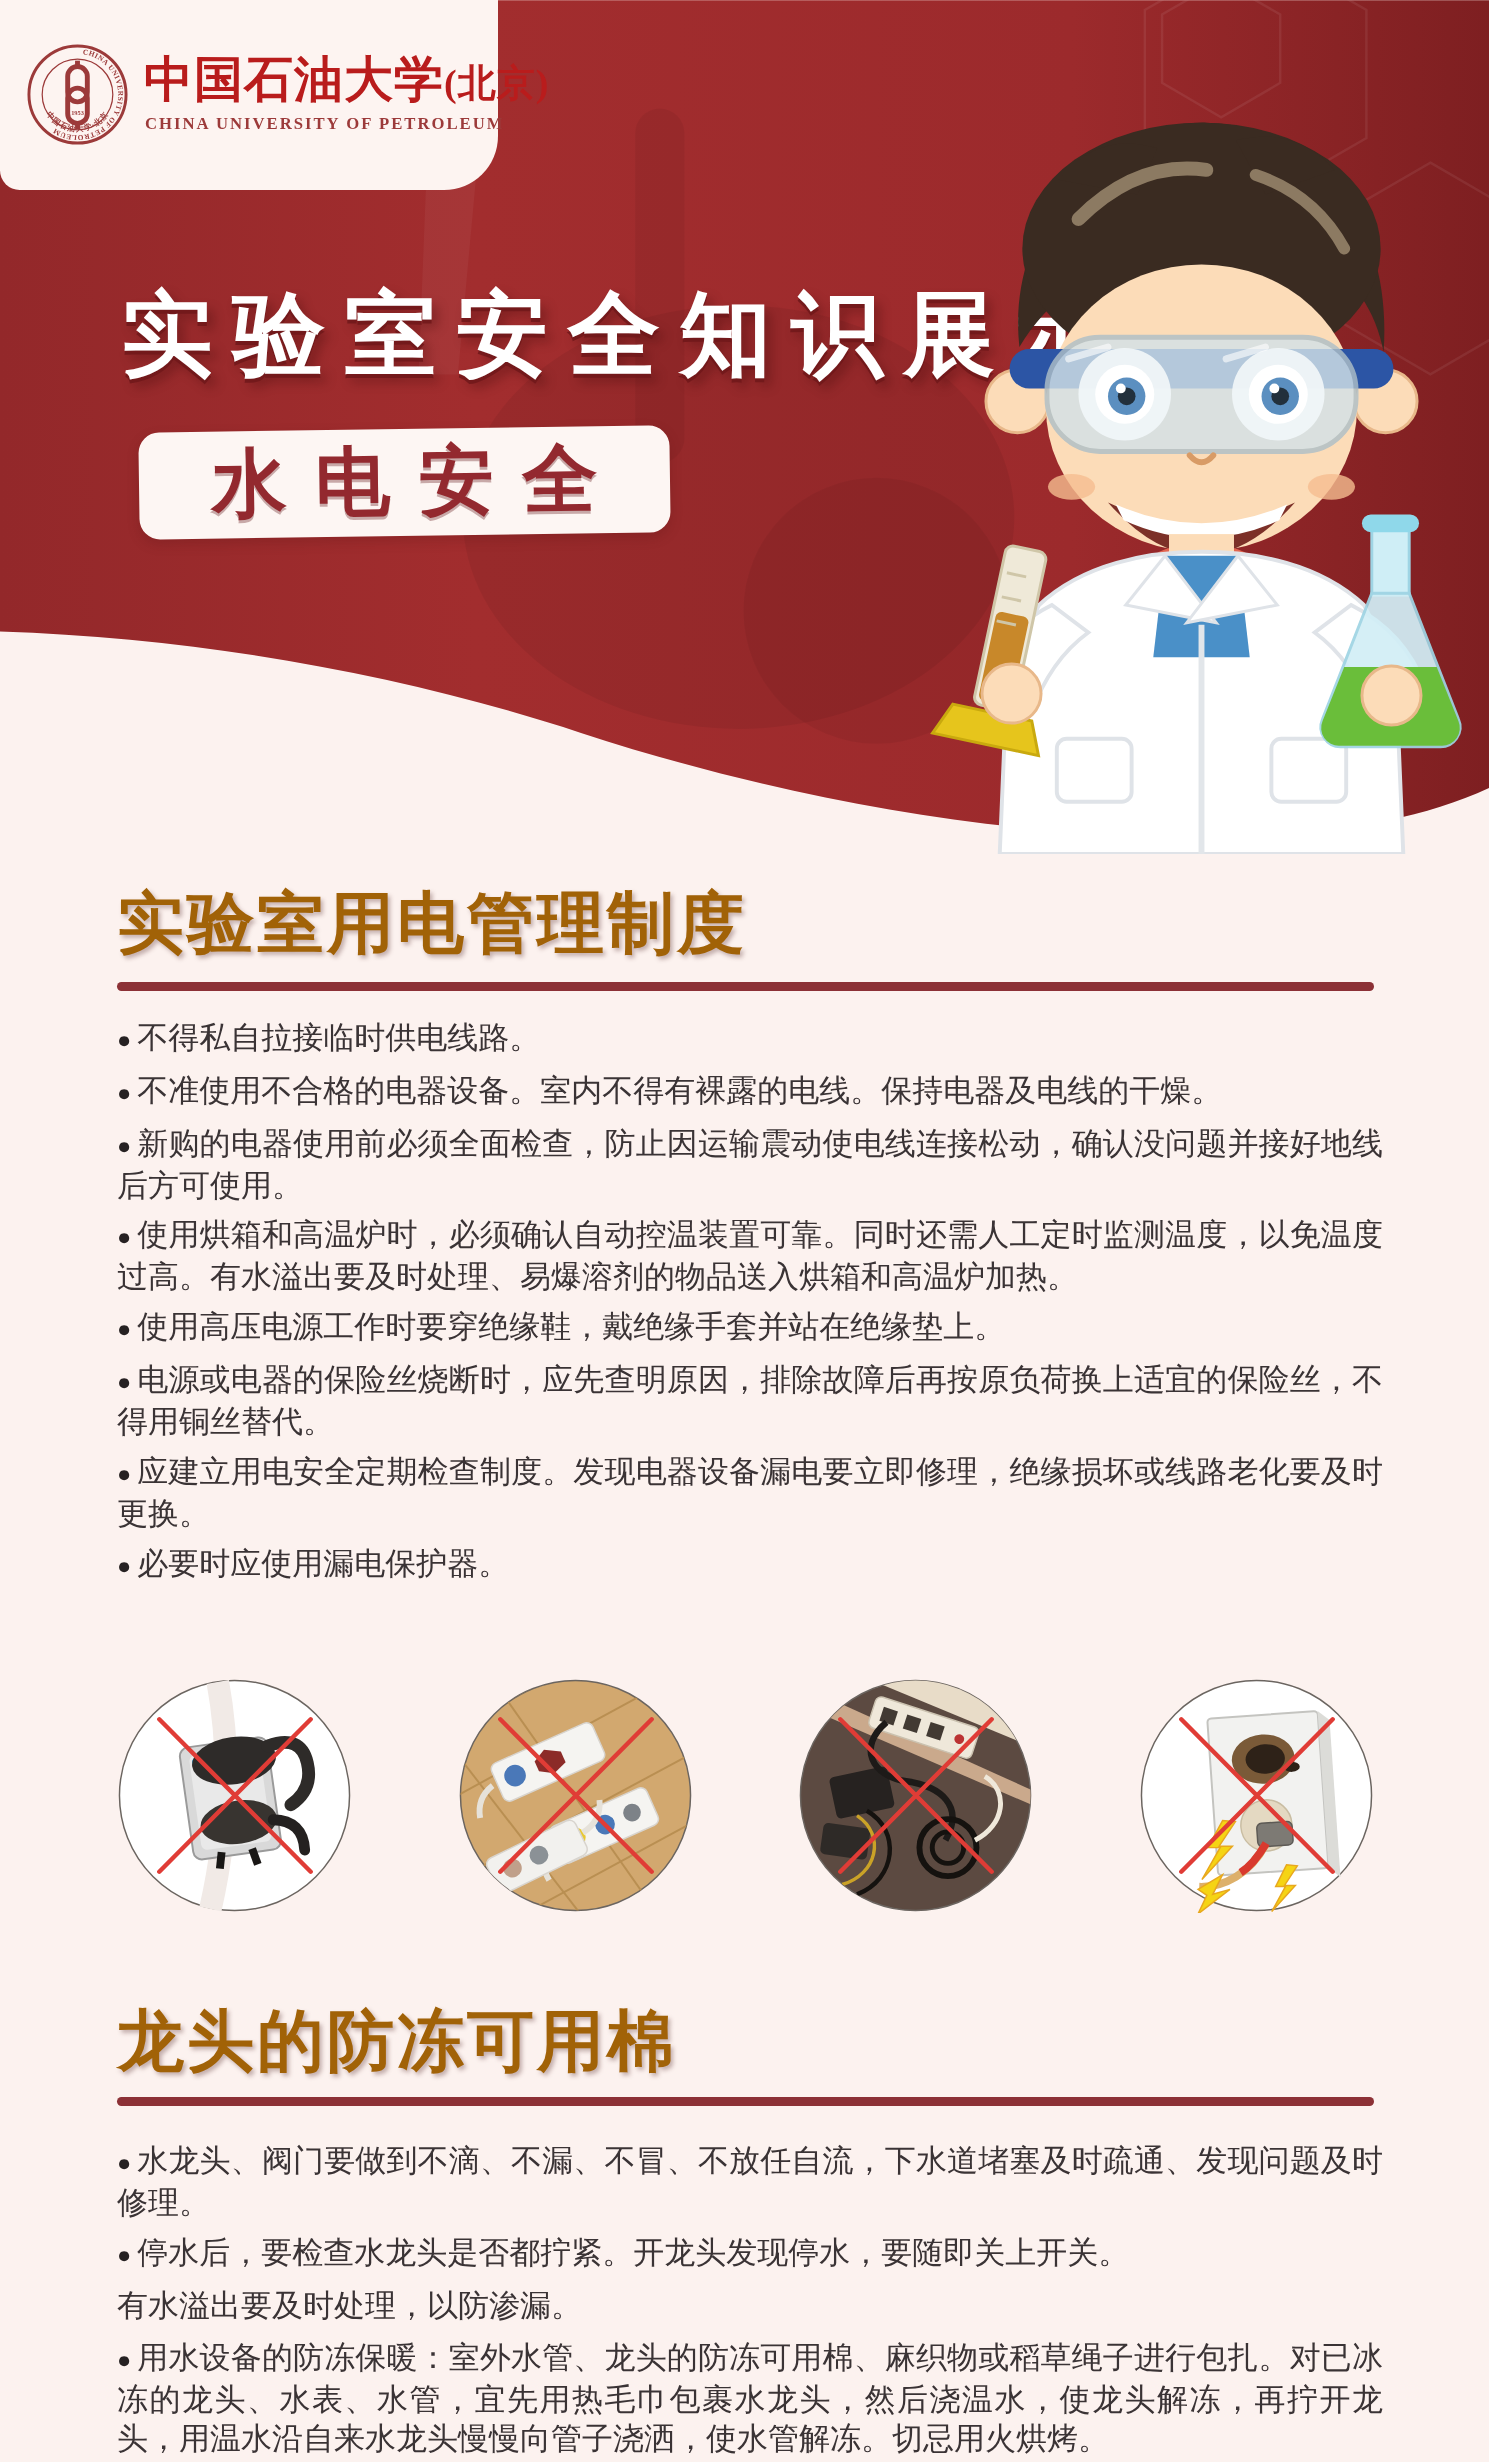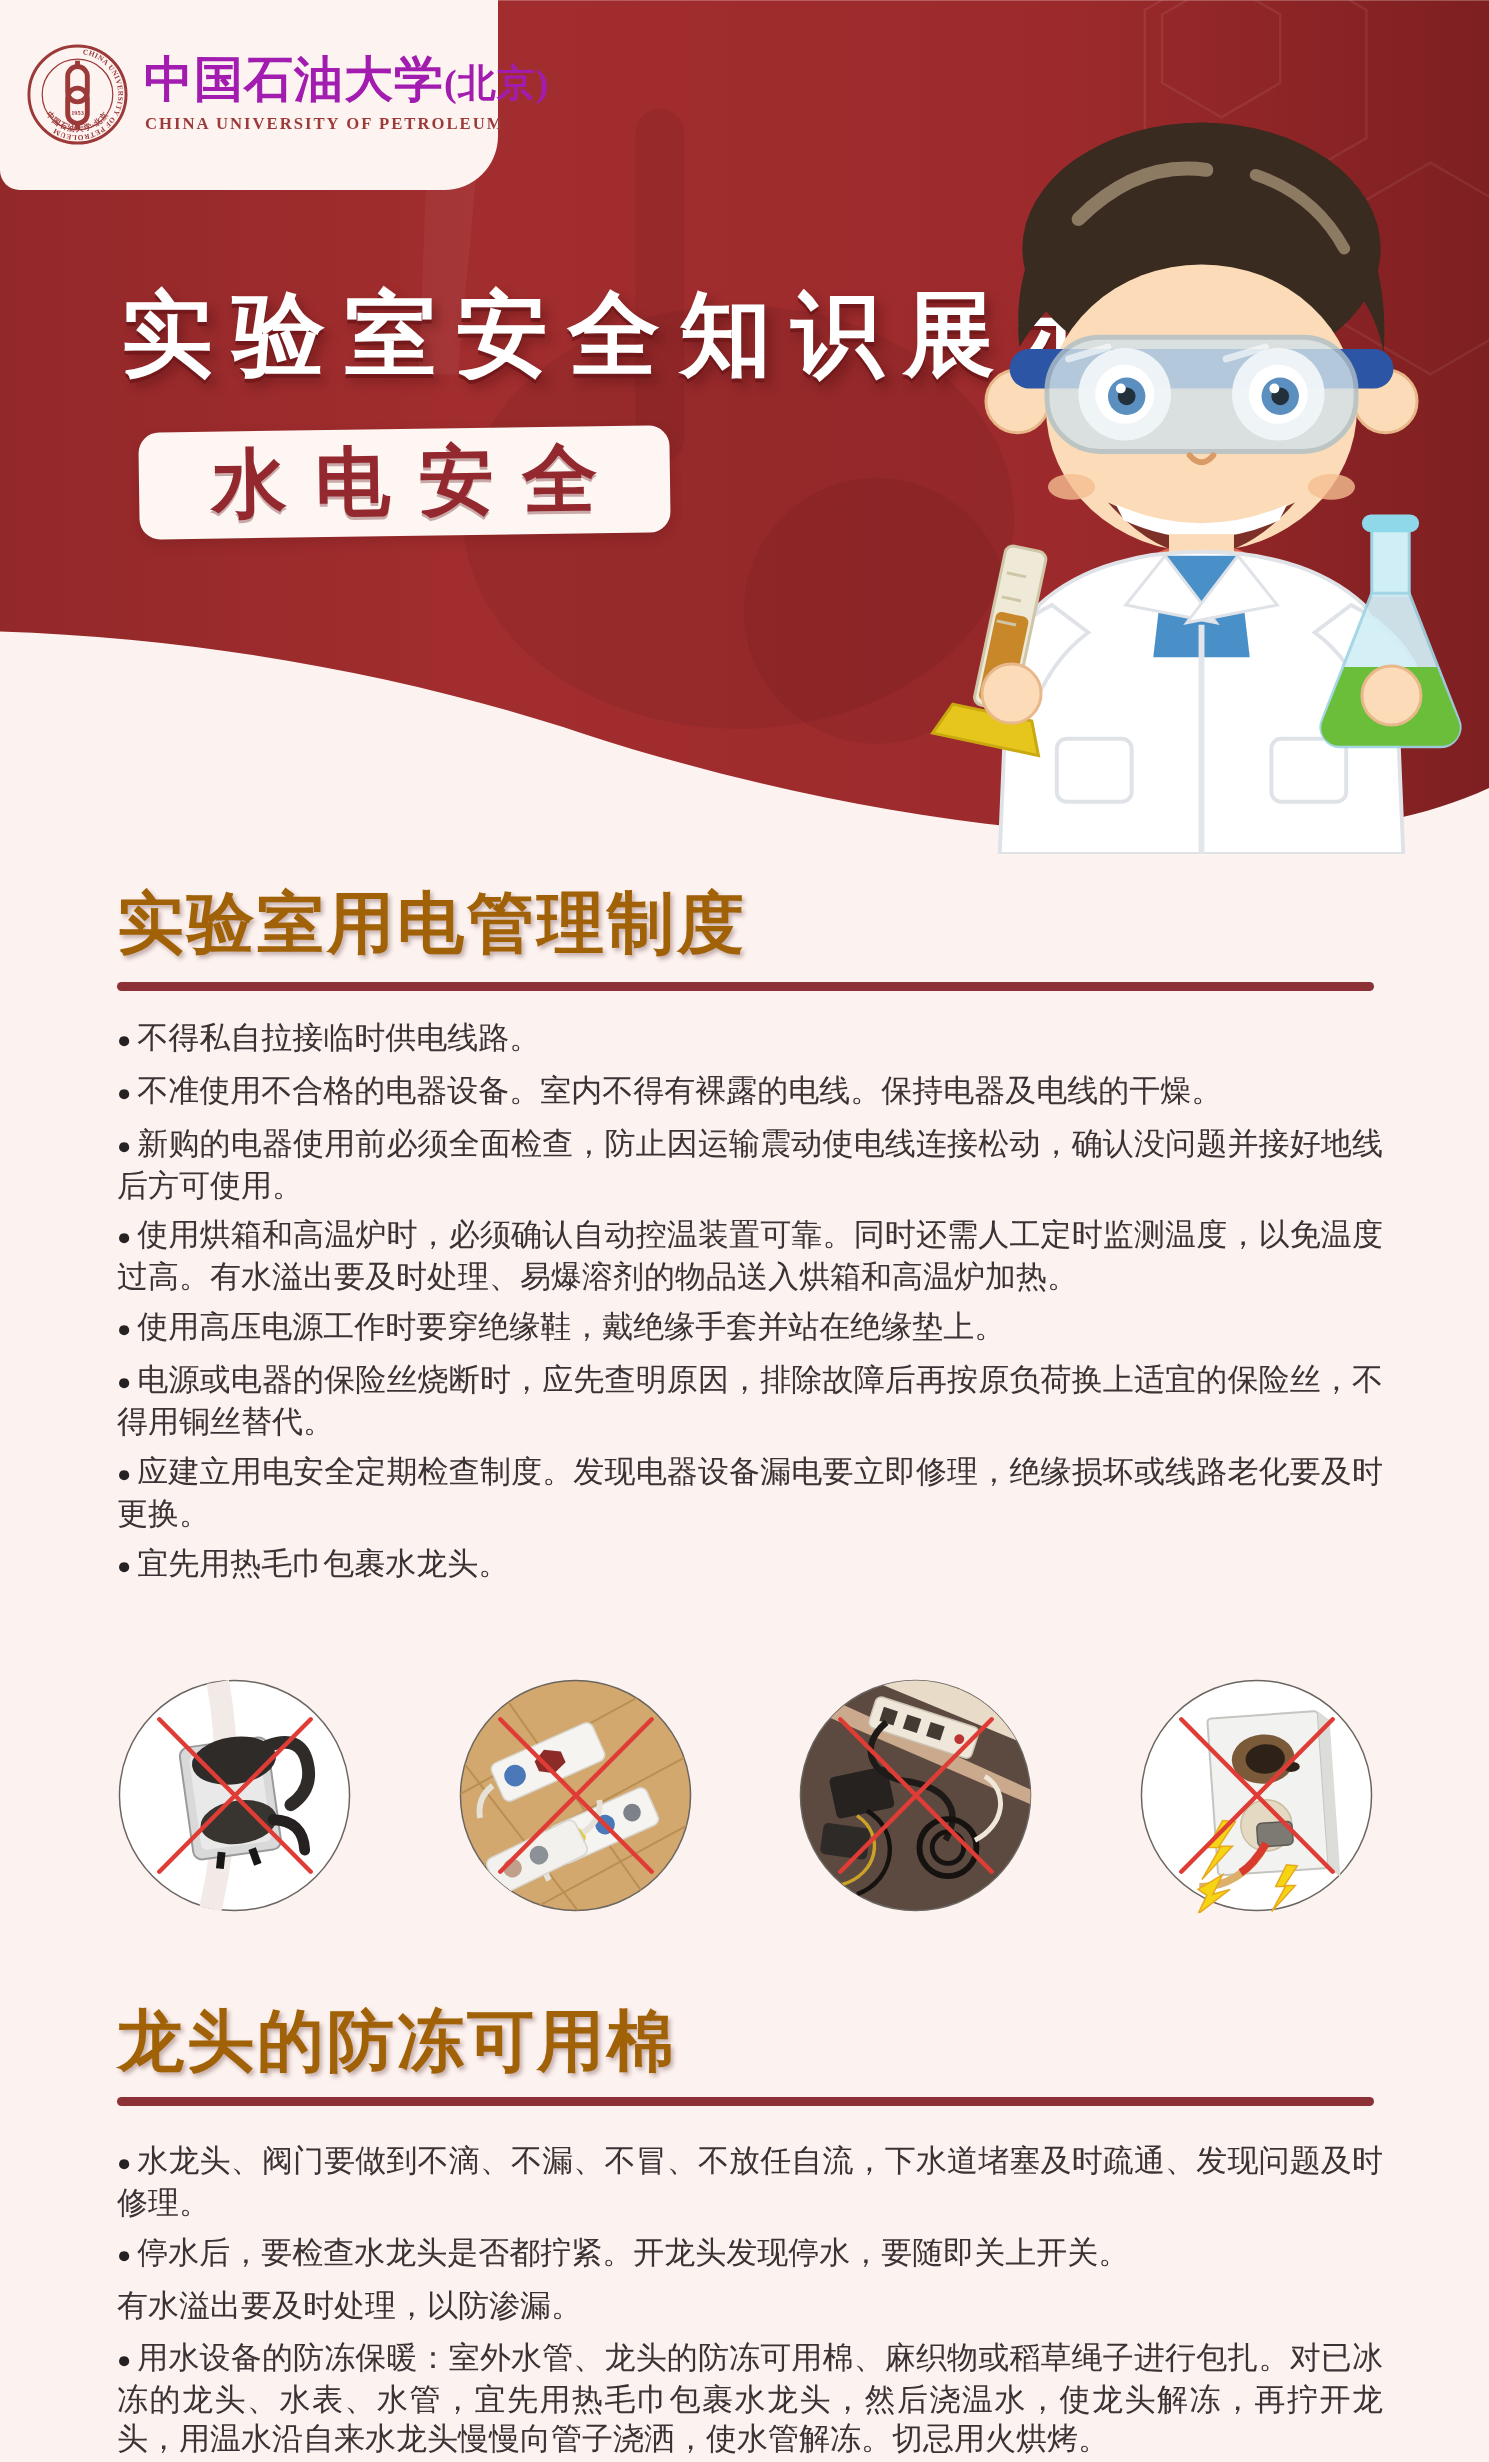--- a/index.html
+++ b/index.html
@@ -5,21 +5,21 @@
   html,body{margin:0;padding:0;}
   body{font-family:"Liberation Sans","DejaVu Sans",sans-serif;background:#e8e0dd;}
   .page{position:relative;width:1489px;height:3350px;background:#fcf2ef;overflow:hidden;}
 
   
   .hdr-svg{position:absolute;left:0;top:0;}
   .logo-card{position:absolute;left:0;top:0;width:498px;height:190px;
     background:#fdf4f1;border-radius:0 0 54px 19.7px;}
   .seal{position:absolute;left:25.6px;top:43px;}
   .logo-cn{position:absolute;left:144px;top:47px;font-family:"Liberation Serif","DejaVu Serif",serif;
-    font-weight:bold;color:#a21caf;font-size:49px;white-space:nowrap;letter-spacing:1px;}
+    font-weight:bold;color:#b91c1c;font-size:49px;white-space:nowrap;letter-spacing:1px;}
   .logo-cn .paren{font-size:38px;}
   .logo-en{position:absolute;left:145px;top:114px;font-family:"Liberation Serif","DejaVu Serif",serif;
     font-weight:bold;color:#9c3a3a;font-size:16.7px;letter-spacing:2px;white-space:nowrap;}
   .main-title{position:absolute;left:121px;top:273px;color:#ffffff;font-weight:bold;
     font-size:92px;letter-spacing:19.7px;white-space:nowrap;
     text-shadow:0 4.4px 0 rgba(112,24,26,.85), 5.9px 7.9px 10.8px rgba(60,10,10,.35);}
   .badge{position:absolute;left:139px;top:429px;width:531px;height:107px;background:#fdf6f3;
     border-radius:20.7px;transform:rotate(-0.8deg);box-shadow:0 4.9px 11.8px rgba(90,20,20,.25);
     display:flex;align-items:center;justify-content:center;}
   .badge-text{color:#93292f;font-weight:bold;font-size:75px;letter-spacing:28.6px;
@@ -170,21 +170,21 @@
   <div class="sec-heading" style="top:878px;">实验室用电管理制度</div>
   <div class="sec-divider" style="top:982px;"></div>
   <div class="bullets" style="top:1018px;">
     <div class="bullet"><span class="dot">●</span><span>不得私自拉接临时供电线路。</span></div>
     <div class="bullet"><span class="dot">●</span><span>不准使用不合格的电器设备。室内不得有裸露的电线。保持电器及电线的干燥。</span></div>
     <div class="bullet"><span class="dot">●</span><span>新购的电器使用前必须全面检查，防止因运输震动使电线连接松动，确认没问题并接好地线后方可使用。</span></div>
     <div class="bullet"><span class="dot">●</span><span>使用烘箱和高温炉时，必须确认自动控温装置可靠。同时还需人工定时监测温度，以免温度过高。有水溢出要及时处理、易爆溶剂的物品送入烘箱和高温炉加热。</span></div>
     <div class="bullet"><span class="dot">●</span><span>使用高压电源工作时要穿绝缘鞋，戴绝缘手套并站在绝缘垫上。</span></div>
     <div class="bullet"><span class="dot">●</span><span>电源或电器的保险丝烧断时，应先查明原因，排除故障后再按原负荷换上适宜的保险丝，不得用铜丝替代。</span></div>
     <div class="bullet"><span class="dot">●</span><span>应建立用电安全定期检查制度。发现电器设备漏电要立即修理，绝缘损坏或线路老化要及时更换。</span></div>
-    <div class="bullet"><span class="dot">●</span><span>宜先用热毛巾包裹水龙头。</span></div>
+    <div class="bullet"><span class="dot">●</span><span>必要时应使用漏电保护器。</span></div>
   </div>
 
   <div class="circles">
 
     <svg class="hzc" viewBox="0 0 478 478">
       <circle cx="239" cy="239" r="234" fill="#ffffff" stroke="#6b6560" stroke-width="3"></circle>
       <path d="M205,8 q40,220 -15,462" stroke="#f1eae6" stroke-width="46" fill="none"></path>
       <g transform="rotate(-8 230 240)">
         <rect x="140" y="130" width="180" height="230" rx="18" fill="#d9d9d9" stroke="#9a9a9a" stroke-width="4"></rect>
         <rect x="158" y="148" width="144" height="194" rx="12" fill="#e9e9e9"></rect>

